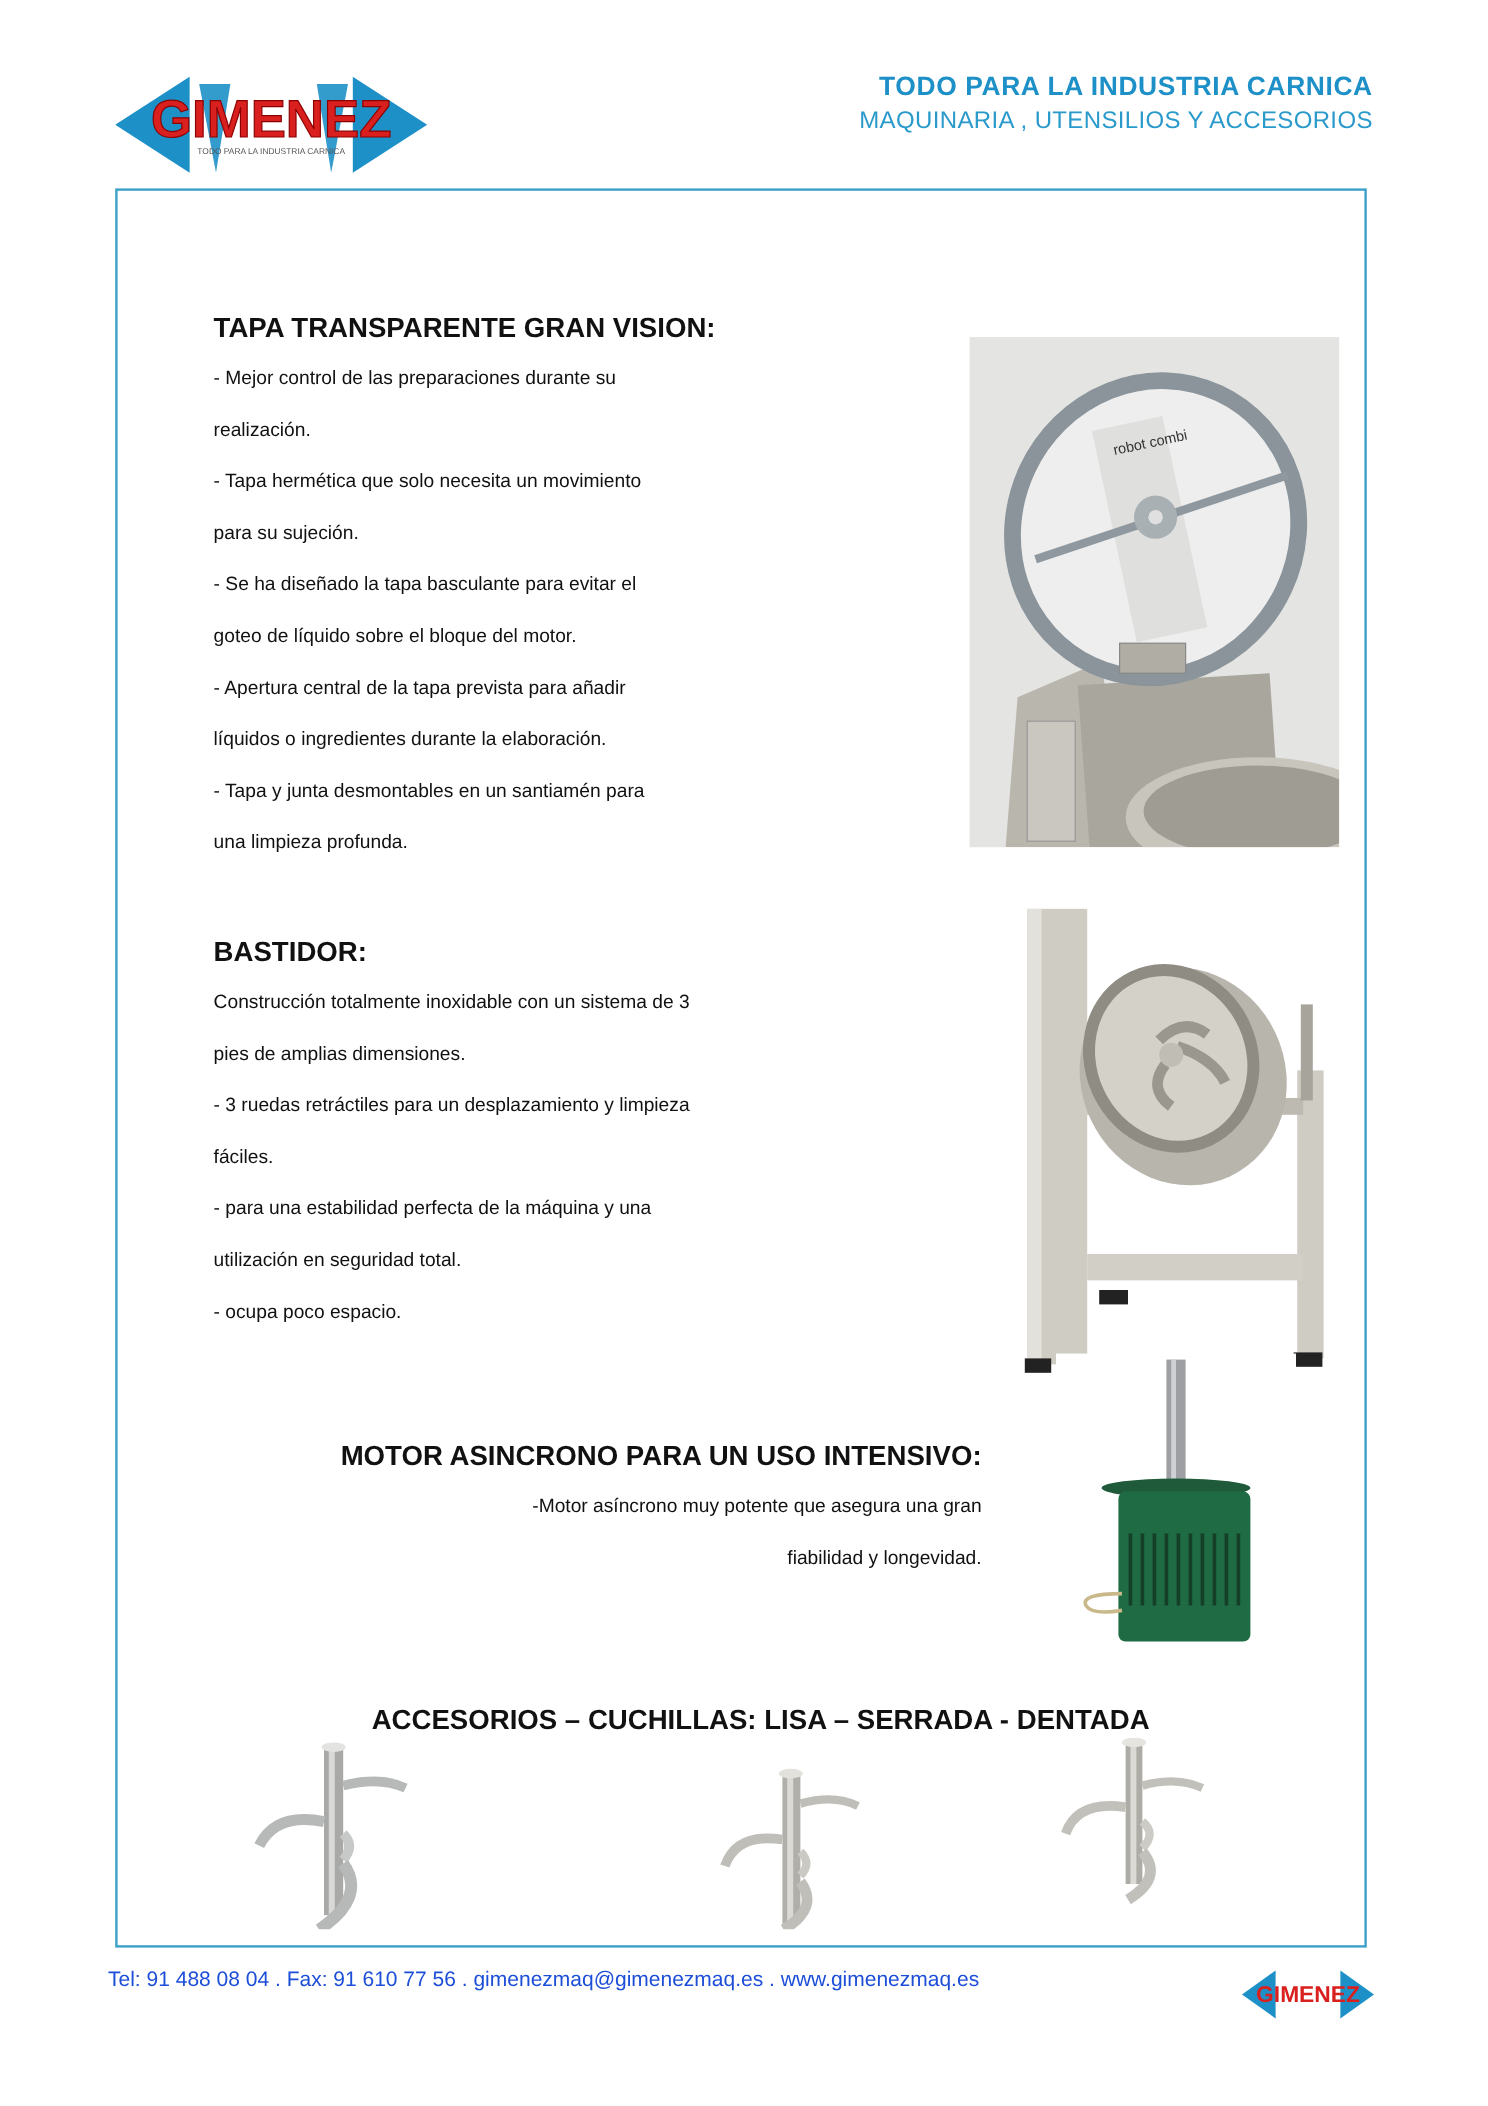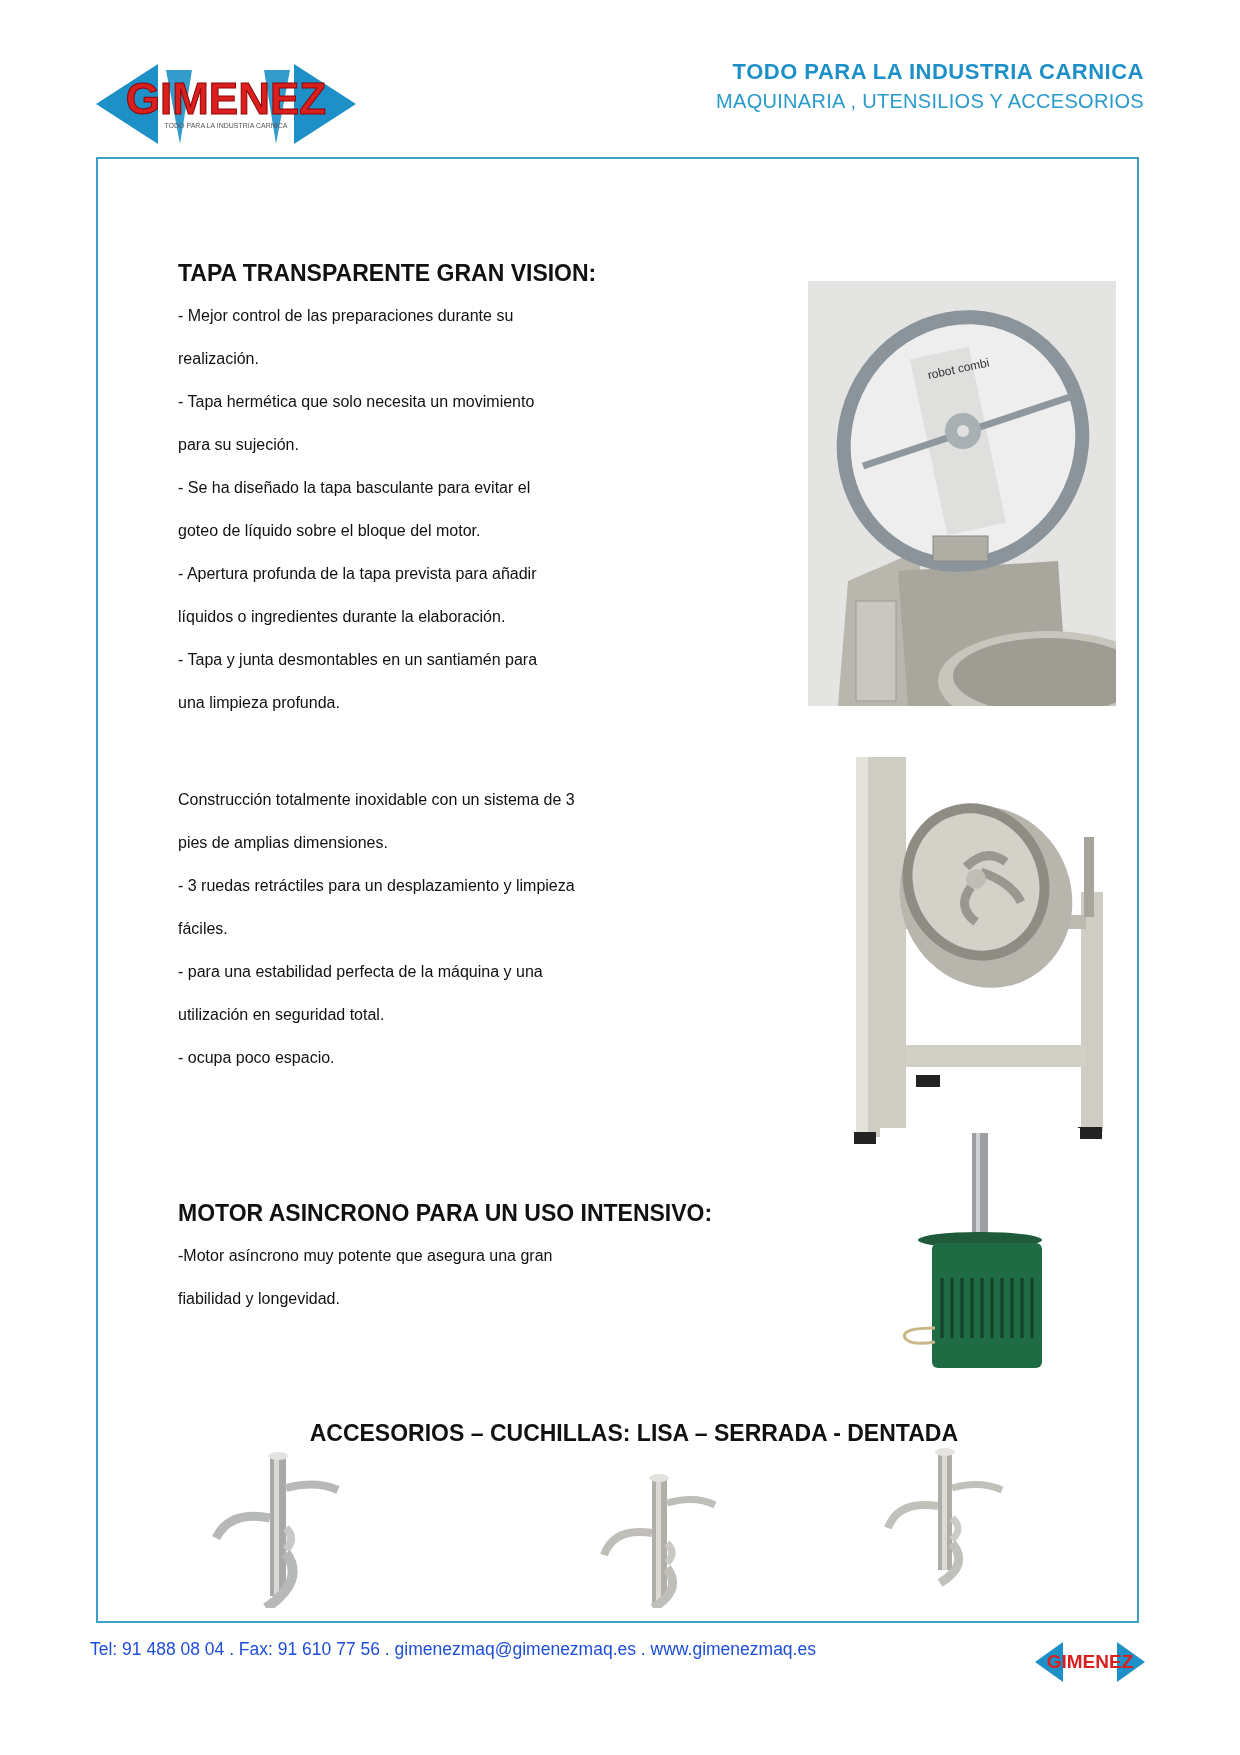--- a/index.html
+++ b/index.html
@@ -15,21 +15,21 @@
   
   .frame { position: absolute; left: 96px; top: 157px; width: 1043px; height: 1466px;
            border: 2px solid #3aa0c8; box-sizing: border-box; }
 
   
   .section { position: absolute; left: 178px; width: 640px; }
   .section h2 { margin: 0; font-size: 23px; font-weight: bold; line-height: 30px; color: #111; }
   .section p { margin: 0; font-size: 16px; line-height: 43px; color: #111; }
   .s1 { top: 258px; }
   .s2 { top: 778px; width: 650px; }
-  .s3 { top: 1198px; }
+  .s3 { top: 1198px; text-align: right; }
   .s4 { top: 1418px; width: 780px; text-align: right; }
   .s1 h2, .s2 h2, .s3 h2, .s4 h2 { margin-bottom: 6px; }
 
   
   .photo { position: absolute; overflow: hidden; }
   .photo svg { width: 100%; height: 100%; display: block; }
   .p-lid { left: 808px; top: 281px; width: 308px; height: 425px; background: #e3e3e1; }
   .p-frame { left: 846px; top: 757px; width: 270px; height: 390px; background: #ffffff; }
   .p-motor { left: 880px; top: 1128px; width: 200px; height: 245px; background: #ffffff; }
   .p-blade { top: 1448px; width: 160px; height: 160px; background: #ffffff; }
@@ -64,21 +64,21 @@
 <div class="frame"></div>
 
 <div class="section s1">
   <h2>TAPA TRANSPARENTE GRAN VISION:</h2>
   <p>- Mejor control de las preparaciones durante su</p>
   <p>realización.</p>
   <p>- Tapa hermética que solo necesita un movimiento</p>
   <p>para su sujeción.</p>
   <p>- Se ha diseñado la tapa basculante para evitar el</p>
   <p>goteo de líquido sobre el bloque del motor.</p>
-  <p>- Apertura profunda de la tapa prevista para añadir</p>
+  <p>- Apertura central de la tapa prevista para añadir</p>
   <p>líquidos o ingredientes durante la elaboración.</p>
   <p>- Tapa y junta desmontables en un santiamén para</p>
   <p>una limpieza profunda.</p>
 </div>
 
 <div class="photo p-lid">
   <svg viewBox="0 0 308 425">
     <rect width="308" height="425" fill="#e4e4e2"></rect>
 
     <polygon points="40,300 110,270 130,425 30,425" fill="#b9b6ad"></polygon>
@@ -94,20 +94,21 @@
     <text x="120" y="92" font-family="Liberation Sans, sans-serif" font-size="12" fill="#333" transform="rotate(-12 150 92)">robot combi</text>
 
     <rect x="125" y="255" width="55" height="25" fill="#b0ada5" stroke="#888"></rect>
 
     <ellipse cx="240" cy="400" rx="110" ry="50" fill="#c8c5bd"></ellipse>
     <ellipse cx="240" cy="395" rx="95" ry="38" fill="#9f9c94"></ellipse>
   </svg>
 </div>
 
 <div class="section s2">
+  <h2>BASTIDOR:</h2>
   <p>Construcción totalmente inoxidable con un sistema de 3</p>
   <p>pies de amplias dimensiones.</p>
   <p>- 3 ruedas retráctiles para un desplazamiento y limpieza</p>
   <p>fáciles.</p>
   <p>- para una estabilidad perfecta de la máquina y una</p>
   <p>utilización en seguridad total.</p>
   <p>- ocupa poco espacio.</p>
 </div>
 
 <div class="photo p-frame">

